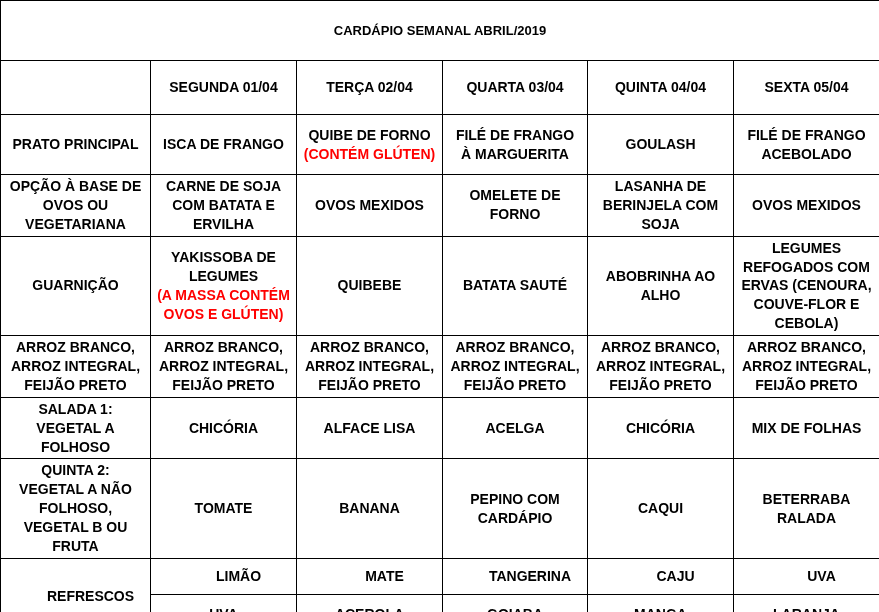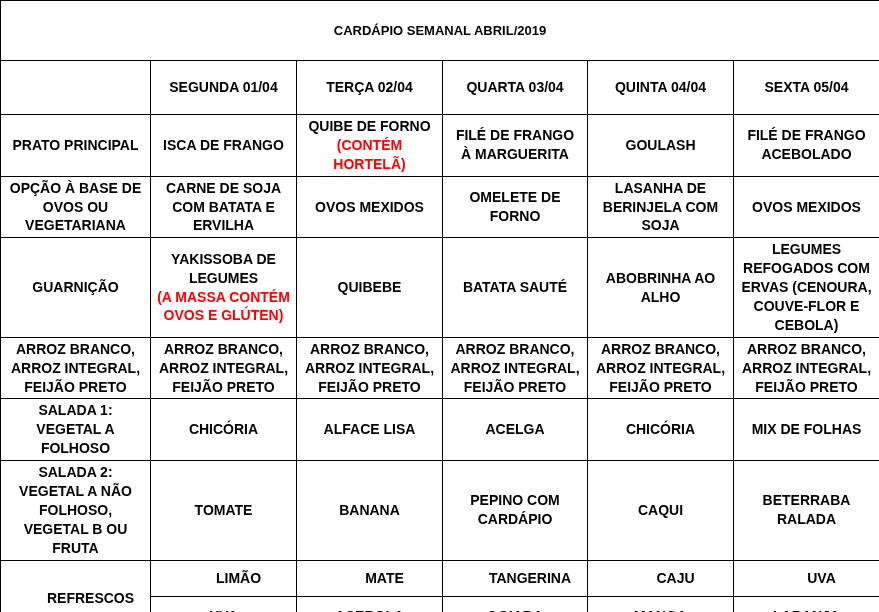--- a/index.html
+++ b/index.html
@@ -80,21 +80,21 @@
       <td>SEXTA 05/04</td>
     </tr>
 
     <tr class="r1">
       <td class="row-label">PRATO PRINCIPAL</td>
       <td>
             <span class="main">ISCA DE FRANGO</span>
           </td>
       <td>
         <span class="main">QUIBE DE FORNO</span>
-        <span class="note">(CONTÉM HORTELÃ)</span>
+        <span class="note">(CONTÉM GLÚTEN)</span>
       </td>
       <td>
             <span class="main">FILÉ DE FRANGO À MARGUERITA</span>
           </td>
       <td>
             <span class="main">GOULASH</span>
           </td>
       <td>
             <span class="main">FILÉ DE FRANGO ACEBOLADO</span>
           </td>
@@ -171,21 +171,21 @@
           </td>
       <td>
             <span class="main">CHICÓRIA</span>
           </td>
       <td>
             <span class="main">MIX DE FOLHAS</span>
           </td>
     </tr>
 
     <tr class="r6">
-      <td class="row-label">SALADA 2: VEGETAL A NÃO FOLHOSO, VEGETAL B OU FRUTA</td>
+      <td class="row-label">QUINTA 2: VEGETAL A NÃO FOLHOSO, VEGETAL B OU FRUTA</td>
       <td>
             <span class="main">TOMATE</span>
           </td>
       <td>
             <span class="main">BANANA</span>
           </td>
       <td>
             <span class="main">PEPINO COM CARDÁPIO</span>
           </td>
       <td>

